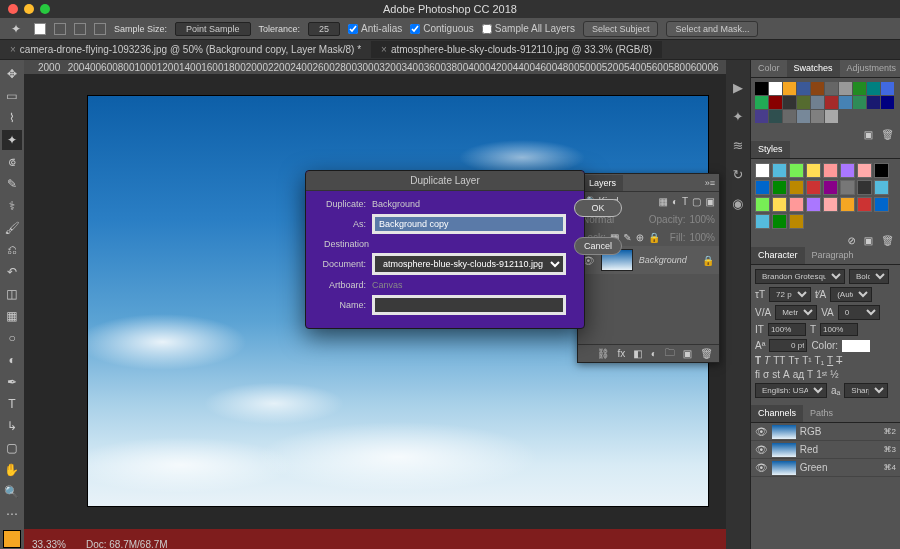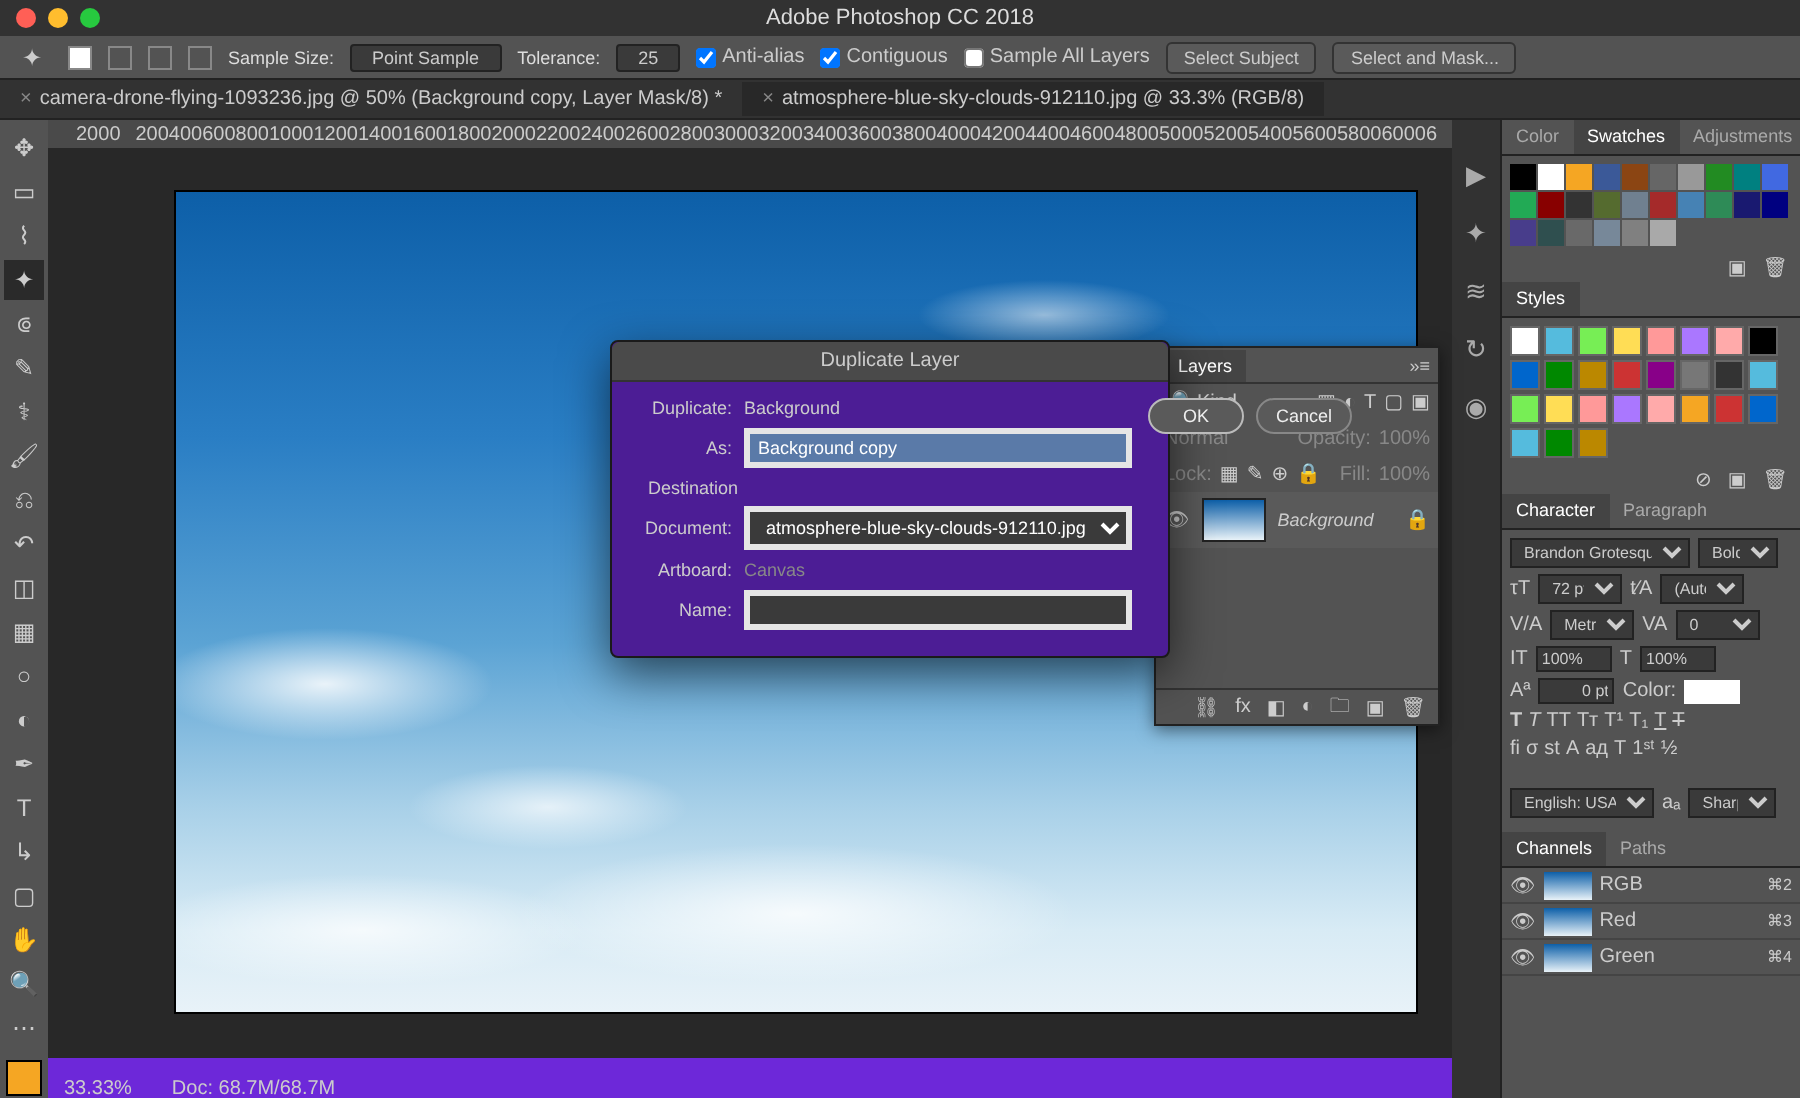--- a/index.html
+++ b/index.html
@@ -23,21 +23,21 @@
 .main{display:flex;height:489px}
 .toolcol{width:24px;background:#535353;display:flex;flex-direction:column;align-items:center;padding-top:4px;gap:2px}
 .tool{width:20px;height:20px;display:flex;align-items:center;justify-content:center;font-size:12px;cursor:pointer}
 .tool.sel{background:#2a2a2a}
 .swatch{width:18px;height:18px;background:#f5a623;border:1px solid #000;margin-top:4px}
 .canvaswrap{flex:1;background:#282828;position:relative;overflow:hidden}
 .ruler-h{height:14px;background:#4a4a4a;display:flex;align-items:center;font-size:7px;color:#aaa;padding-left:14px;overflow:hidden;white-space:nowrap}
 .ruler-h span{display:inline-block;width:40px}
 .canvas{position:absolute;top:36px;left:64px;width:620px;height:410px;background:linear-gradient(to bottom,#0d5fa8 0%,#2a7ec4 30%,#5ba3d4 55%,#a8d0e8 75%,#d8ebf5 90%,#e8f2f8 100%);box-shadow:0 0 0 1px #000}
 .canvas::before{content:"";position:absolute;inset:0;background:radial-gradient(ellipse 120px 40px at 12% 60%,rgba(255,255,255,.85),transparent 70%),radial-gradient(ellipse 100px 30px at 30% 75%,rgba(255,255,255,.7),transparent 70%),radial-gradient(ellipse 140px 35px at 80% 40%,rgba(255,255,255,.5),transparent 70%),radial-gradient(ellipse 200px 50px at 50% 88%,rgba(255,255,255,.8),transparent 70%),radial-gradient(ellipse 90px 25px at 70% 15%,rgba(255,255,255,.55),transparent 70%),radial-gradient(ellipse 160px 40px at 15% 90%,rgba(255,255,255,.75),transparent 70%)}
-.status{position:absolute;bottom:0;left:0;height:16px;background:#6d28d9;padding:10px 8px;font-size:9px;display:flex;gap:20px;width:100%}
+.status{position:absolute;bottom:0;left:0;height:16px;background:#7f1d1d;padding:10px 8px;font-size:9px;display:flex;gap:20px;width:100%}
 .extracol{width:24px;background:#323232;display:flex;flex-direction:column;align-items:center;padding-top:20px;gap:14px}
 .extracol span{font-size:13px;color:#aaa}
 .rightpanel{width:150px;background:#535353;display:flex;flex-direction:column;border-left:1px solid #222}
 .ptabs{display:flex;height:18px;border-bottom:1px solid #222}
 .ptab{padding:3px 7px;font-size:9px;color:#aaa}
 .ptab.active{background:#444;color:#fff}
 .swatches{padding:4px;display:flex;flex-wrap:wrap;gap:1px}
 .sw{width:13px;height:13px}
 .sw-footer{height:14px;display:flex;justify-content:flex-end;gap:8px;padding-right:6px;align-items:center;font-size:10px;color:#999}
 .styles{padding:4px;display:flex;flex-wrap:wrap;gap:2px}
@@ -59,21 +59,21 @@
 .dialog{position:absolute;top:170px;left:305px;width:280px;background:#4c1d95;border:1px solid #1a1a1a;border-radius:4px;box-shadow:0 8px 24px rgba(0,0,0,.6);z-index:10}
 .dialog .dtitle{height:20px;background:#4a4a4a;text-align:center;line-height:20px;font-size:10px;border-bottom:1px solid #333;border-radius:4px 4px 0 0}
 .dialog .body{padding:8px 10px;display:flex;gap:8px}
 .dialog .fields{flex:1}
 .dialog .frow{display:flex;align-items:center;margin-bottom:5px;gap:6px}
 .dialog .frow label{width:50px;text-align:right;font-size:9px;color:#ccc}
 .dialog .frow .val{flex:1;font-size:9px}
 .dialog .frow input,.dialog .frow select{flex:1;background:#3a3a3a;border:3px solid #e5e5e5;color:#fff;font-size:9px;padding:2px 4px}
 .dialog .frow input.sel{background:#5a7aa8}
 .dialog .section{font-size:9px;color:#ccc;margin:4px 0 4px 8px}
-.dialog .btns{display:flex;flex-direction:row;gap:6px}
+.dialog .btns{display:flex;flex-direction:column;gap:20px}
 .dialog .btns button{width:48px;height:18px;border-radius:9px;border:1px solid #888;background:#5a5a5a;color:#eee;font-size:9px;cursor:pointer}
 .dialog .btns button.primary{border:1.5px solid #bbb}
 .dim{color:#888}
 </style>
 </head>
 <body>
 
 <div class="titlebar">
   <div class="traffic">
     <div class="dot r"></div>
@@ -320,21 +320,21 @@
       <div class="chars">
         <span>fi</span>
         <span>σ</span>
         <span>st</span>
         <span>A</span>
         <span>aд</span>
         <span>T</span>
         <span>1ˢᵗ</span>
         <span>½</span>
       </div>
-      <div class="row" style="margin-top:14px">
+      <div class="row" style="margin-top:3px">
           <select style="width:72px"><option>English: USA</option></select>
           <span>aₐ</span>
           <select style="width:44px"><option>Sharp</option></select>
         </div>
     </div>
 
     <div class="ptabs">
       <div class="ptab active">Channels</div>
       <div class="ptab">Paths</div>
     </div>

